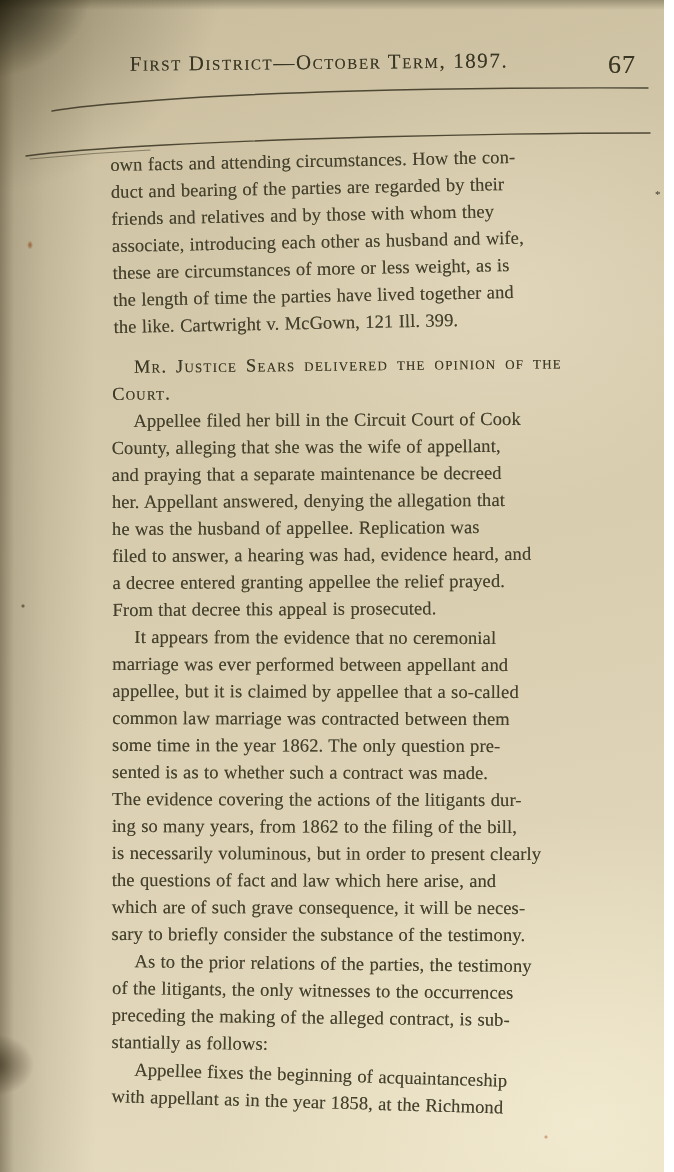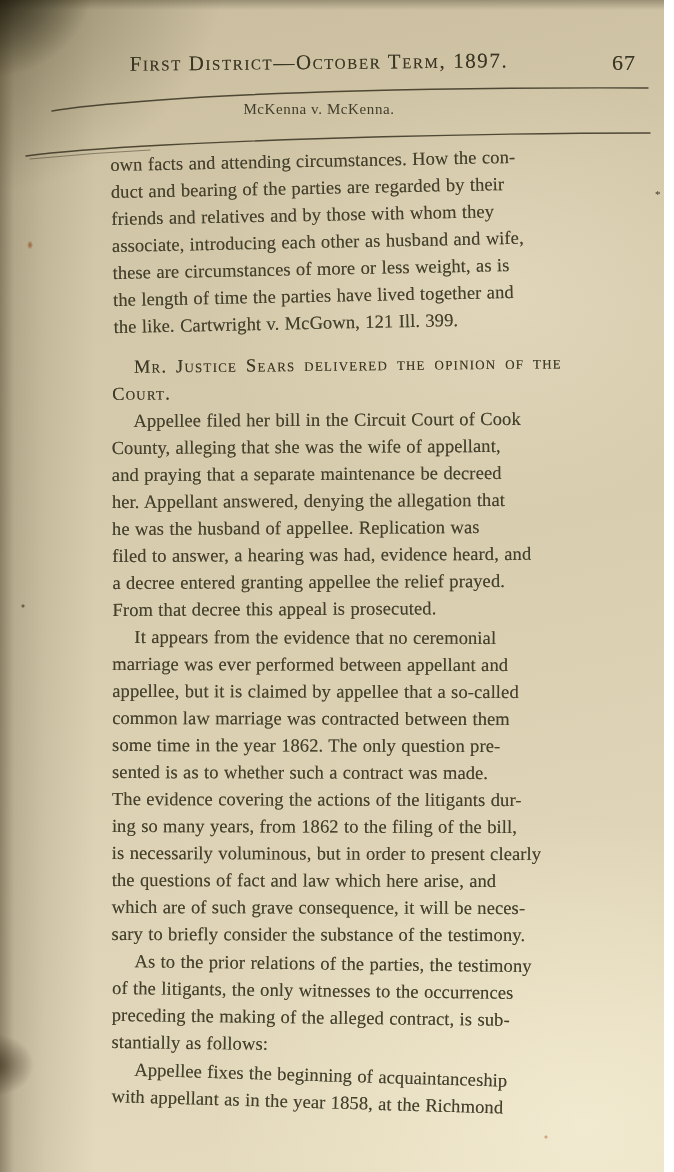--- a/index.html
+++ b/index.html
@@ -25,21 +25,21 @@
   #header{
     position:absolute;top:50px;left:84px;width:470px;
     text-align:center;
     font-size:21px;letter-spacing:1.6px;
     font-variant:small-caps;
     color:#3a3624;
     transform:rotate(-0.5deg);
   }
   #page-number{
     position:absolute;top:50px;right:28px;
-    font-size:22px;color:#3a3624;letter-spacing:1px;
+    font-size:26px;color:#3a3624;letter-spacing:1px;
   }
   #running-head{
     position:absolute;top:101px;left:84px;width:470px;
     text-align:center;font-size:15px;letter-spacing:0.6px;
     color:#413d2b;
   }
   #rules{position:absolute;top:0;left:0;pointer-events:none;}
   #text-block{
     position:absolute;top:152px;left:112px;width:482px;
     font-size:18.5px;line-height:27px;
@@ -62,21 +62,20 @@
 </style>
 </head>
 <body>
 
 <div id="page">
 
   <div id="header" class="shadowed">First District—October Term, 1897.</div>
 
   <div id="page-number" class="shadowed">67</div>
 
-  <div id="running-head">McKenna v. McKenna.</div>
 
   <svg id="rules" width="674" height="200" viewBox="0 0 674 200">
     <path d="M 648 88 C 430 87 250 93 160 100 C 105 104 68 108 52 111" fill="none" stroke="#3f3a28" stroke-width="1.4" stroke-linecap="round" opacity="0.9"></path>
     <path d="M 650 133 C 470 133 280 139 165 145 C 108 148 55 152 26 156" fill="none" stroke="#3f3a28" stroke-width="1.4" stroke-linecap="round" opacity="0.9"></path>
     <path d="M 150 150 C 110 152 70 155 30 159" fill="none" stroke="#3f3a28" stroke-width="1.1" stroke-linecap="round" opacity="0.5"></path>
   </svg>
 
   <div id="text-block" class="shadowed">
       <div class="para plain tilt0">
         <div class="line">own facts and attending circumstances.  How the con-</div>

